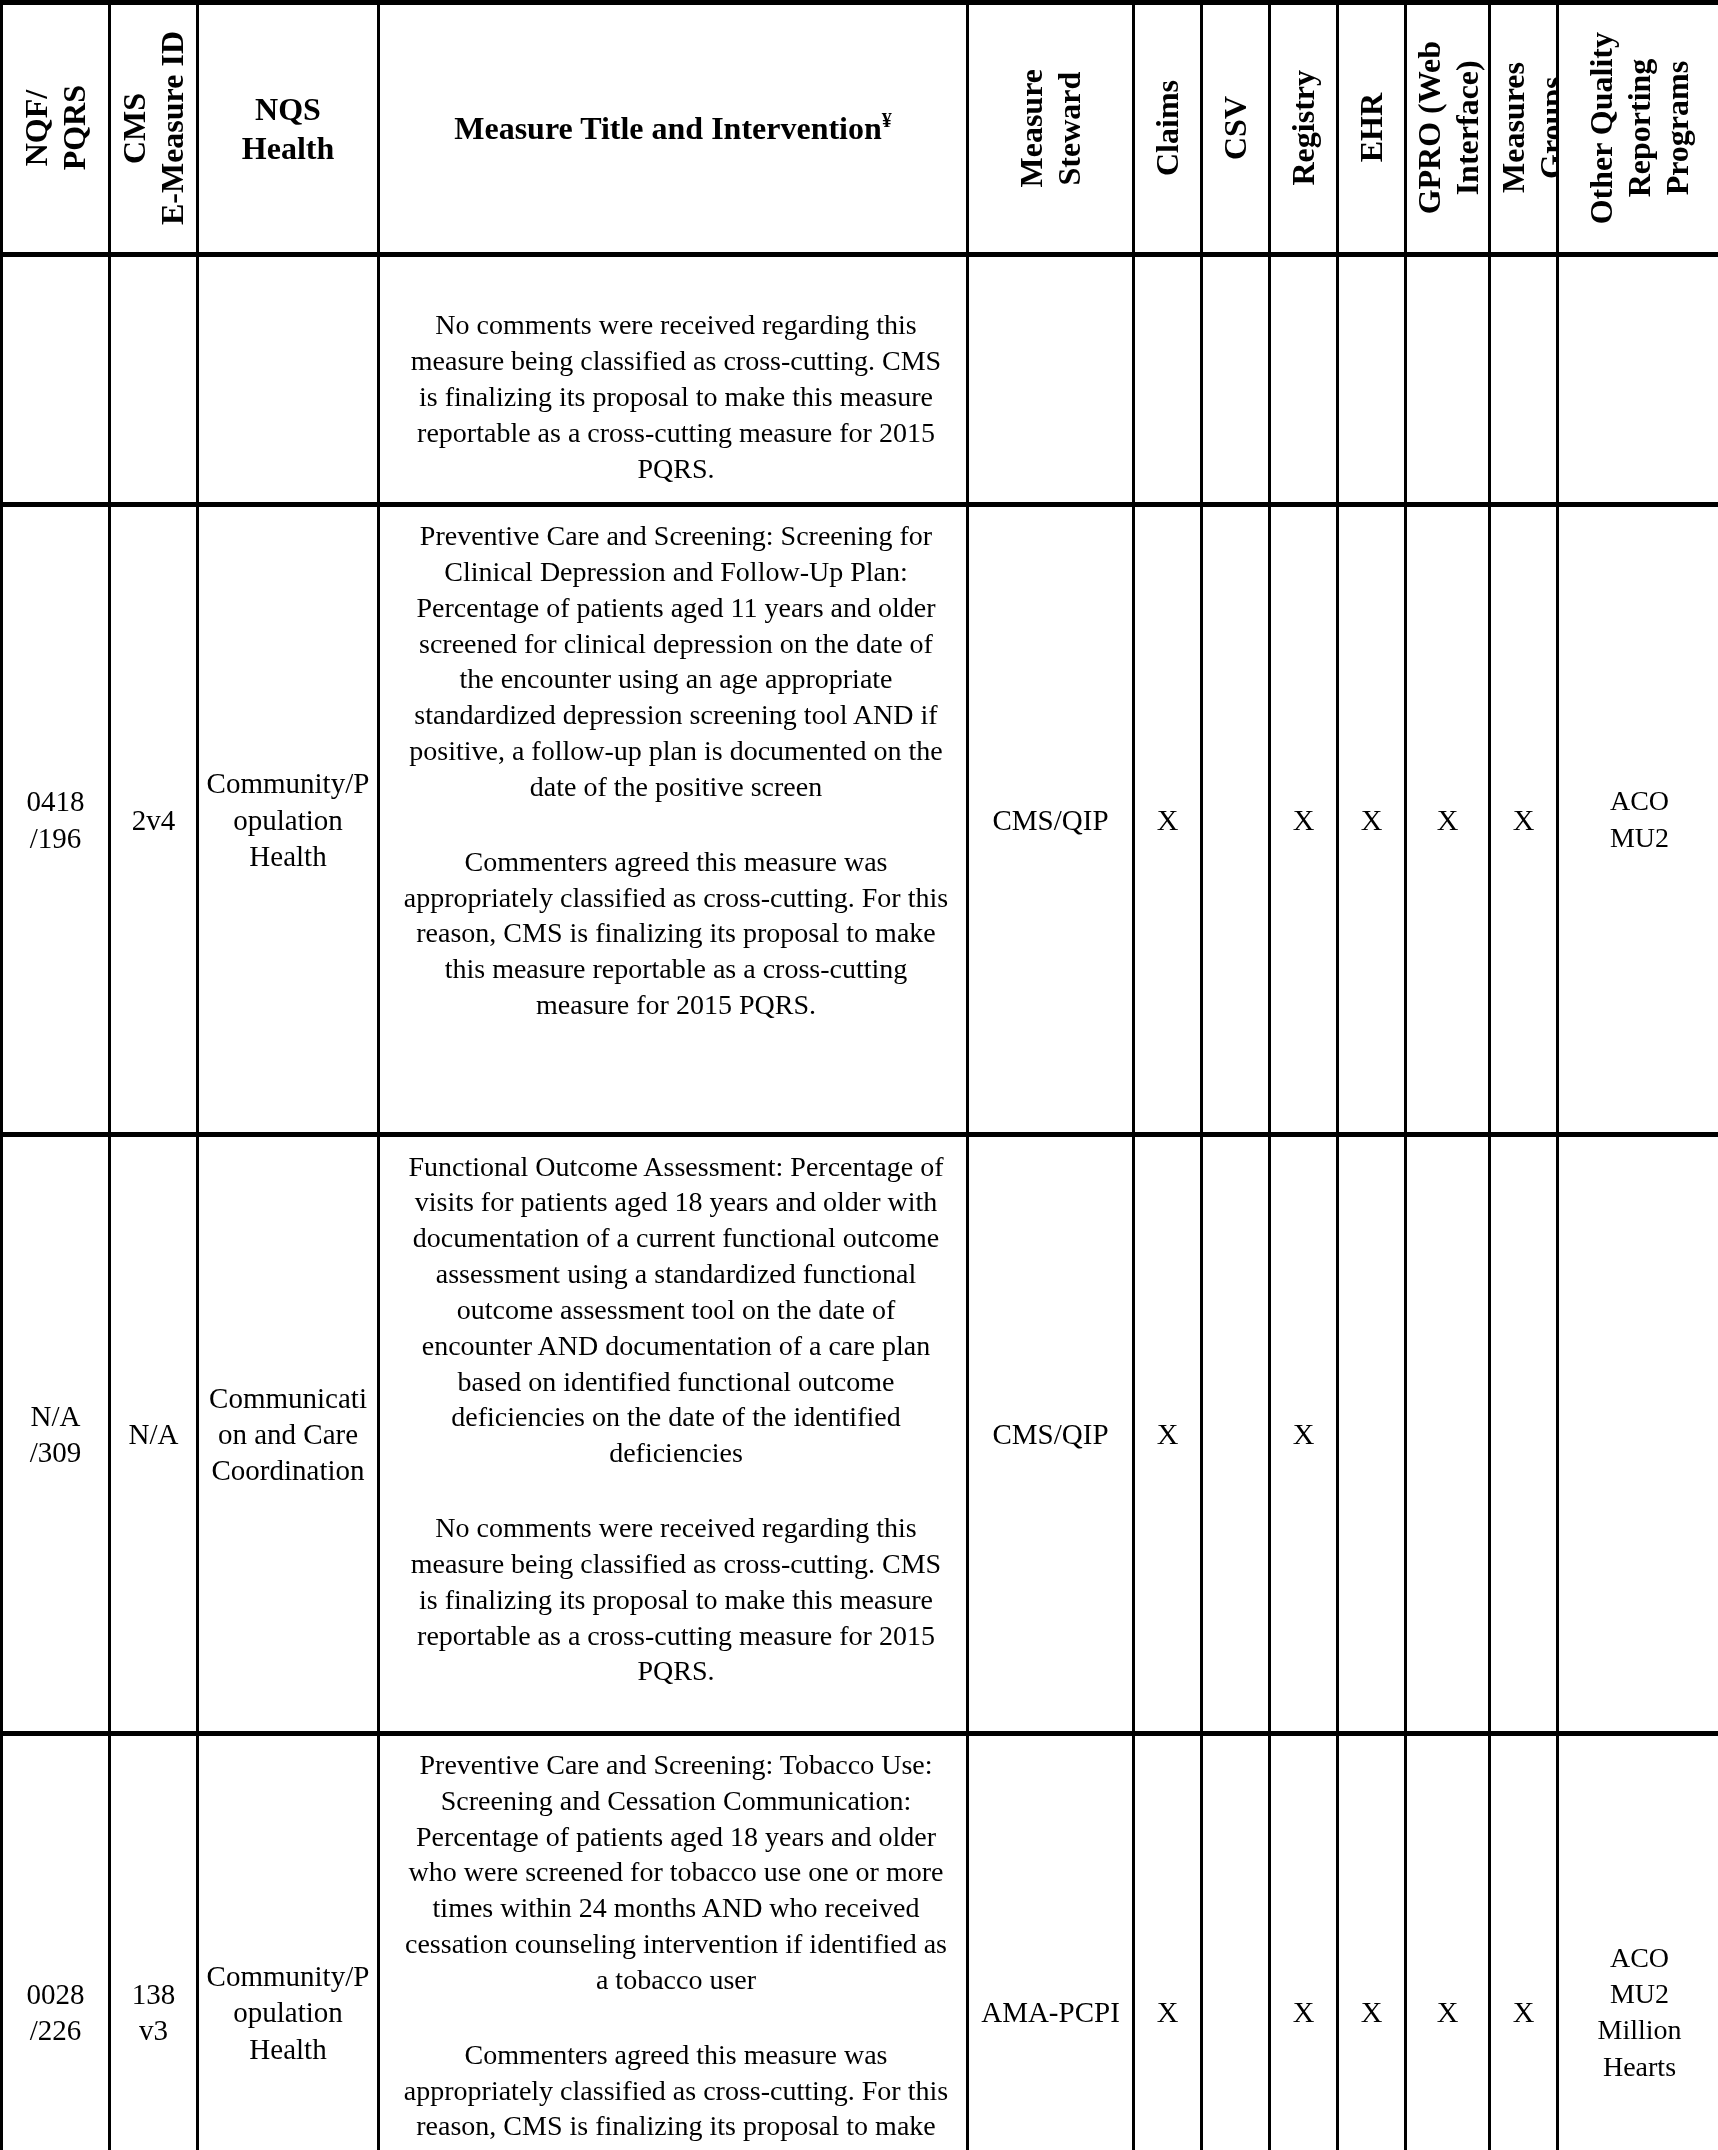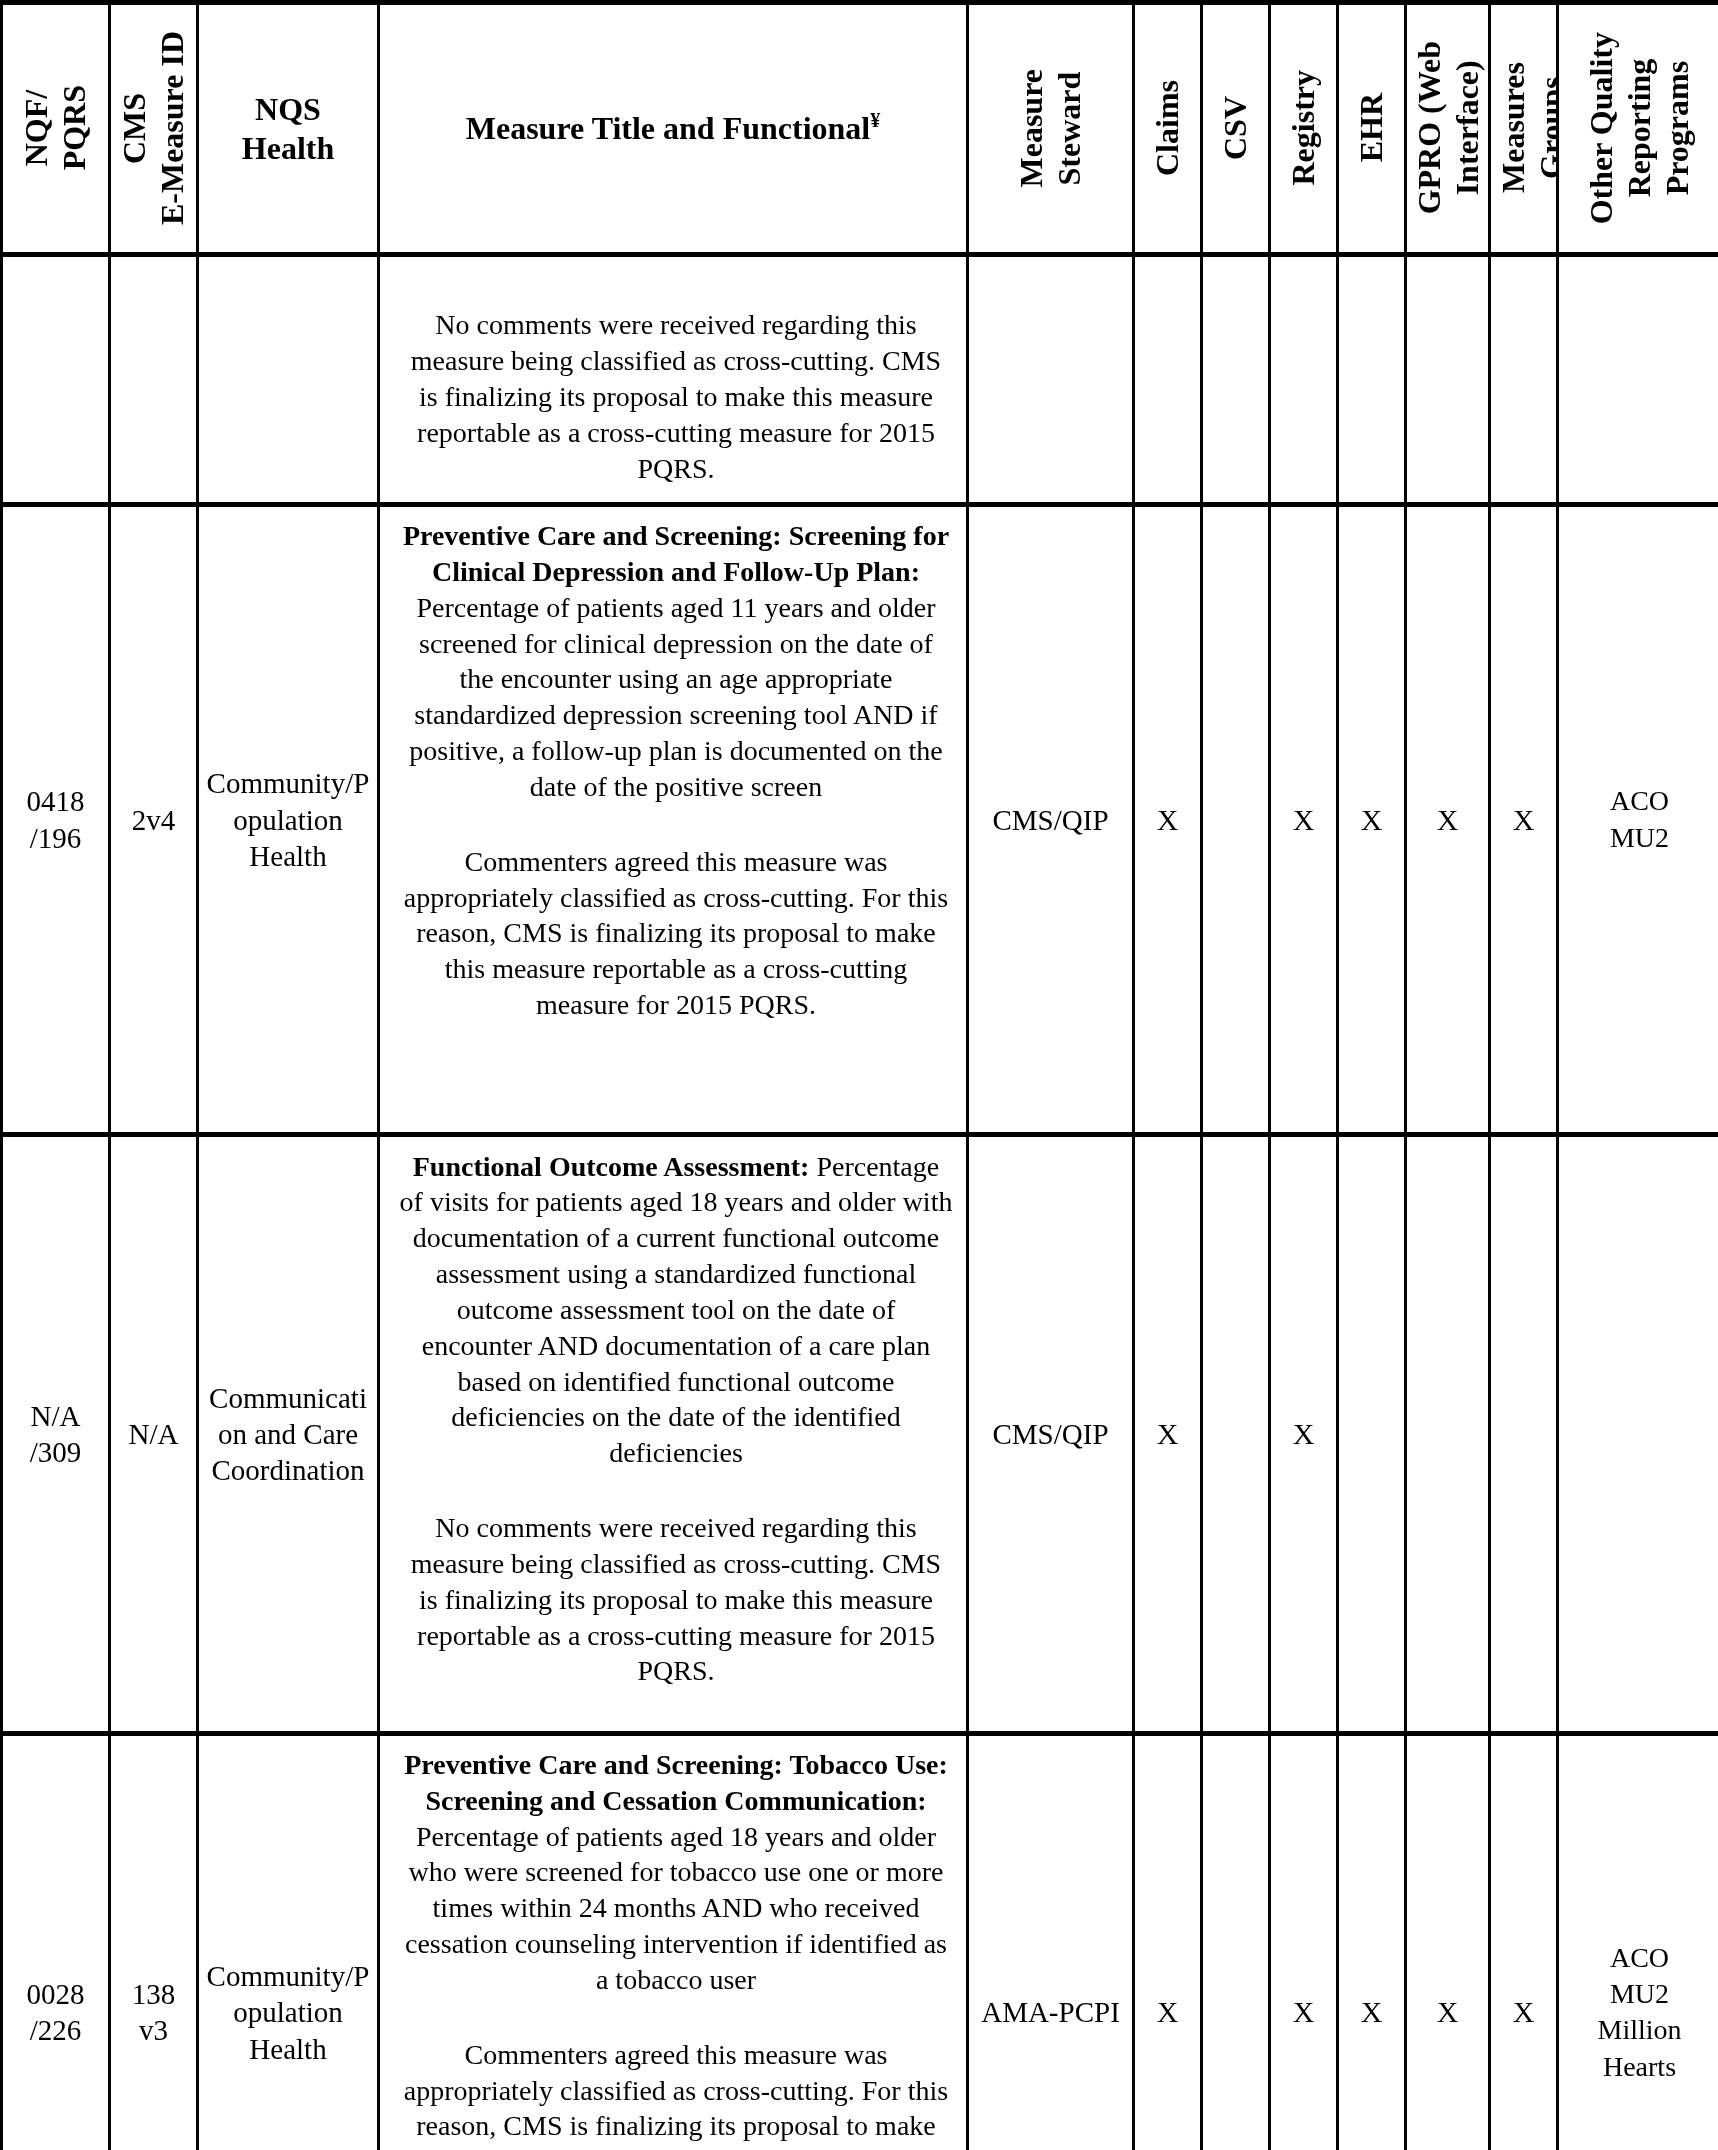--- a/index.html
+++ b/index.html
@@ -73,21 +73,21 @@
   }
   td.desc-cell {
     vertical-align: top;
     text-align: center;
     font-size: 28px;
     line-height: 1.28;
     padding: 11.2px 13px 7.7px 19px;
   }
   .desc-cell p { margin: 0; }
   .desc-cell p.note { margin-top: 39px; }
-  .desc-cell b { font-weight: bold; }
+  .desc-cell b { font-weight: normal; }
   td.x-cell {
     text-align: center;
     vertical-align: middle;
     font-size: 30px;
   }
   td.other-cell {
     text-align: center;
     vertical-align: middle;
     font-size: 28px;
     line-height: 1.3;
@@ -118,21 +118,21 @@
     <tr>
       <th><div class="vtext">NQF/
 PQRS</div></th>
       <th><div class="vtext">CMS
 E-Measure ID</div></th>
       <th>
             <div class="h-horiz">NQS
 Health</div>
           </th>
       <th>
-            <div class="h-horiz"><span>Measure Title and Functional</span><span class="title-sup">¥</span></div>
+            <div class="h-horiz"><span>Measure Title and Intervention</span><span class="title-sup">¥</span></div>
           </th>
       <th><div class="vtext">Measure
 Steward</div></th>
       <th><div class="vtext">Claims</div></th>
       <th><div class="vtext">CSV</div></th>
       <th><div class="vtext">Registry</div></th>
       <th><div class="vtext">EHR</div></th>
       <th><div class="vtext">GPRO (Web
 Interface)</div></th>
       <th><div class="vtext">Measures Groups</div></th>

